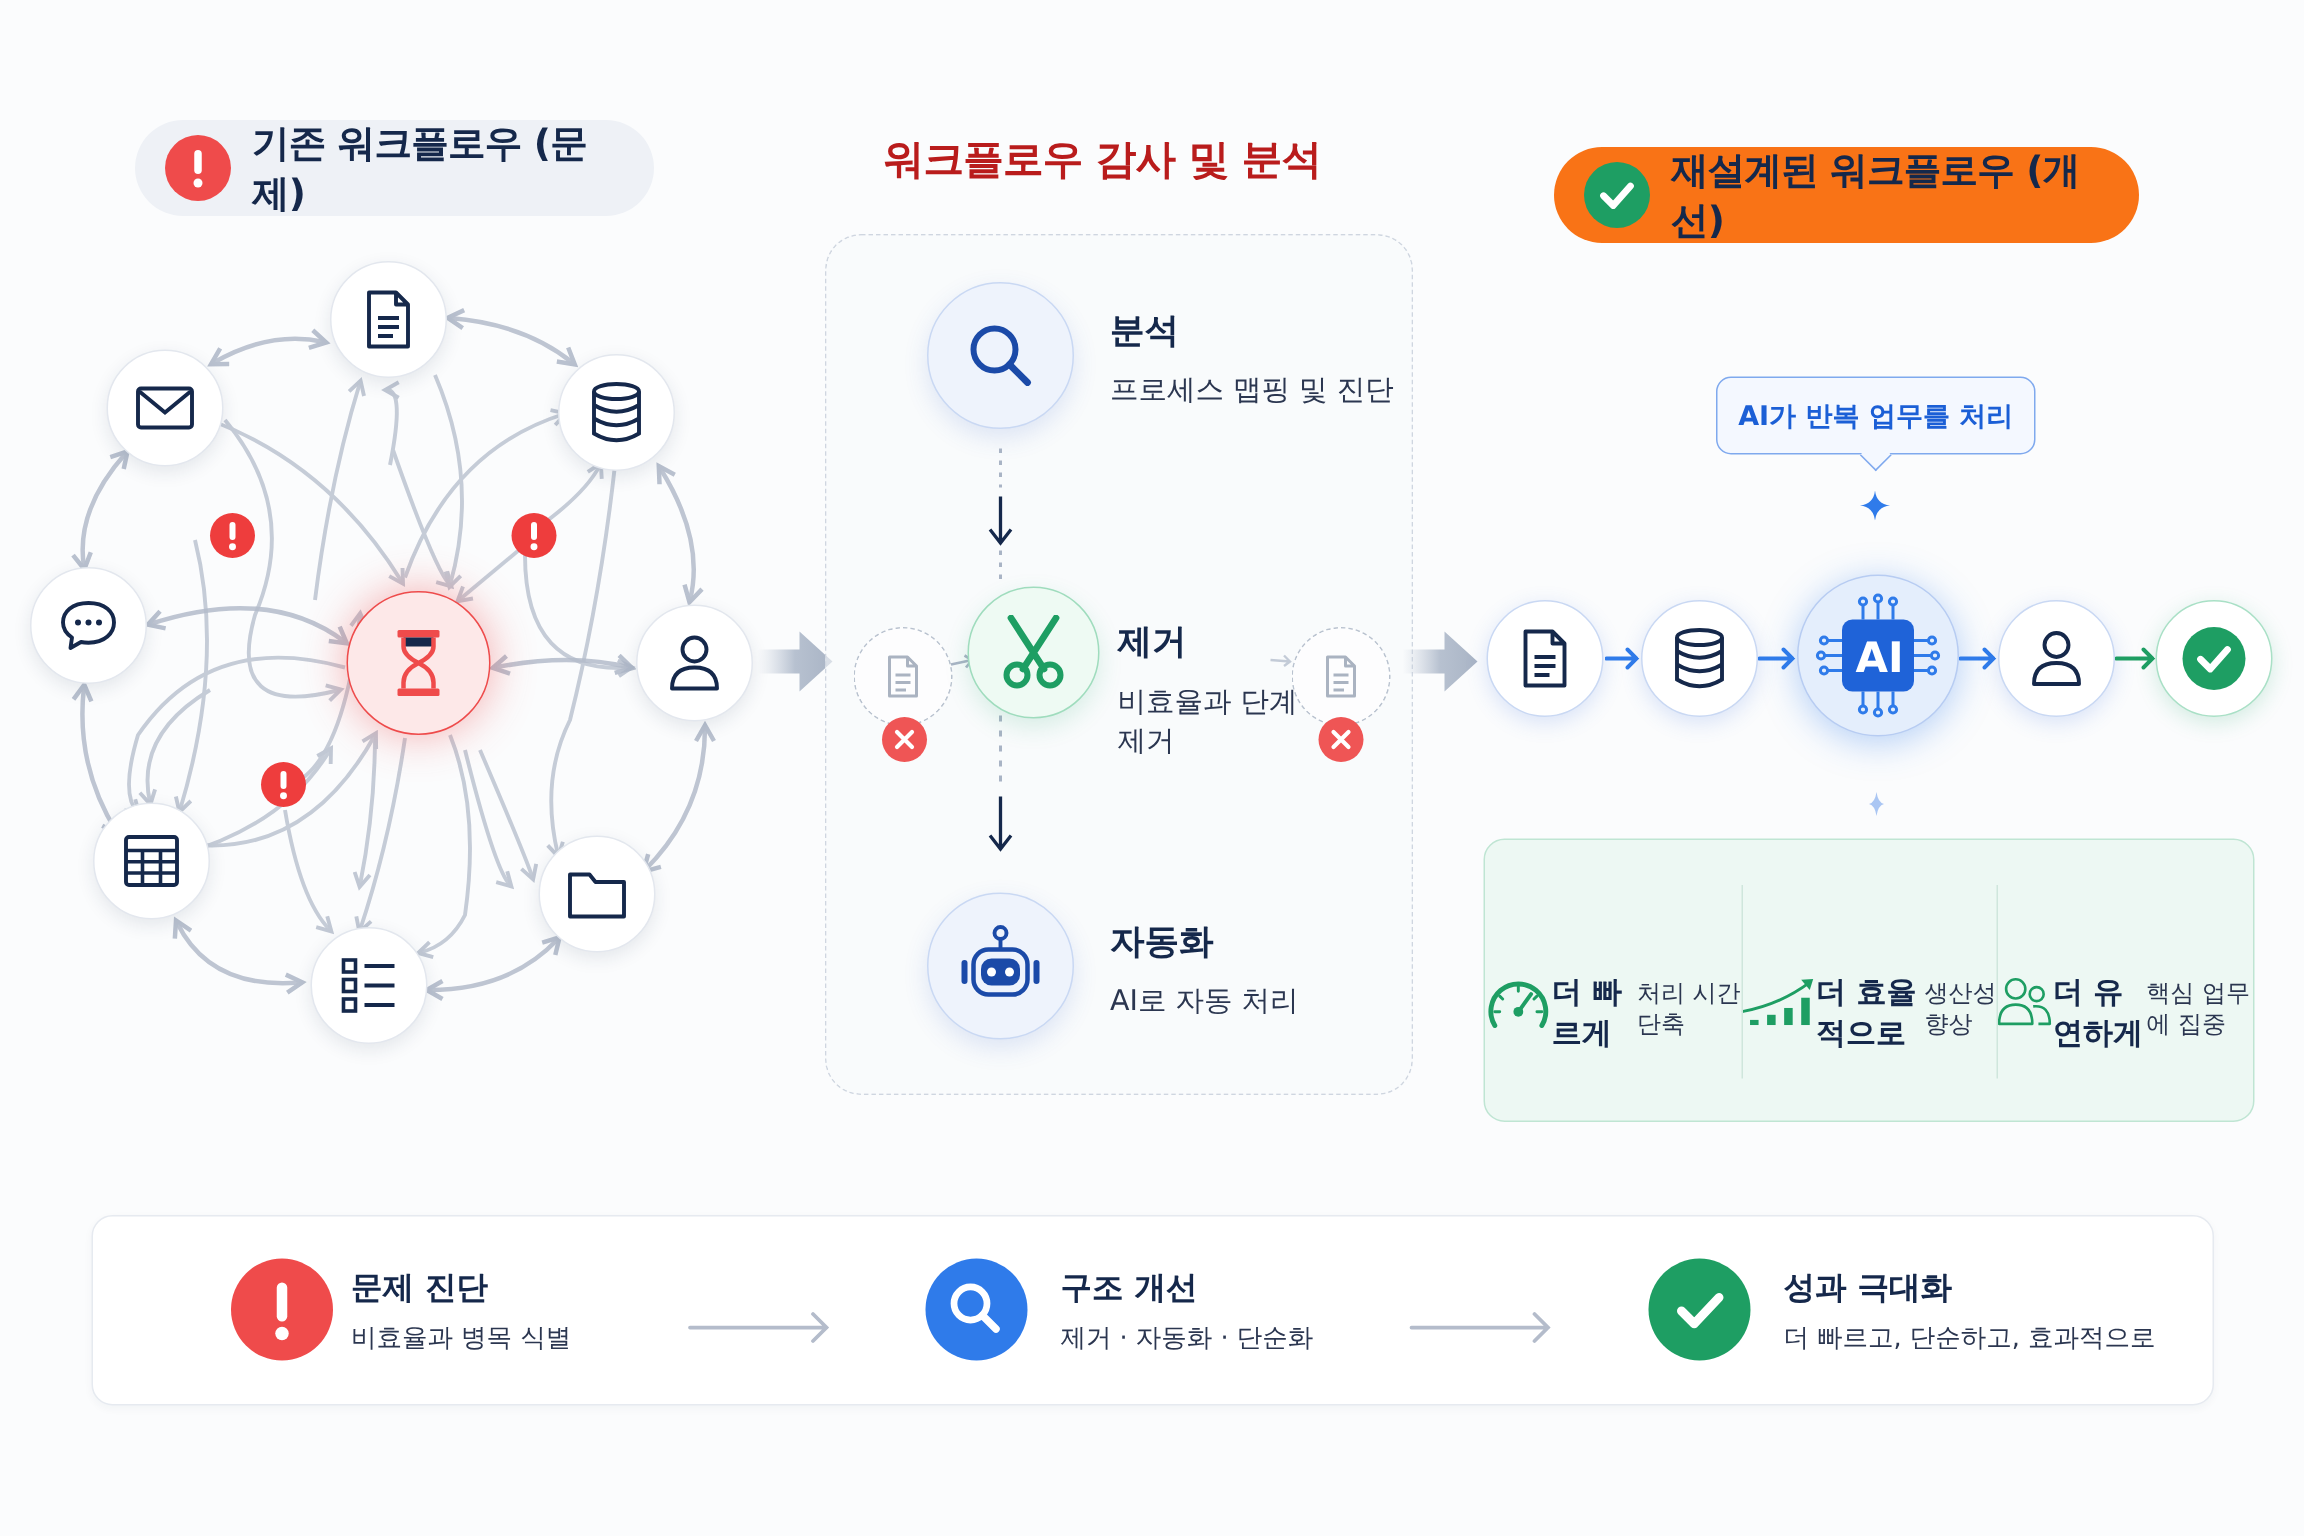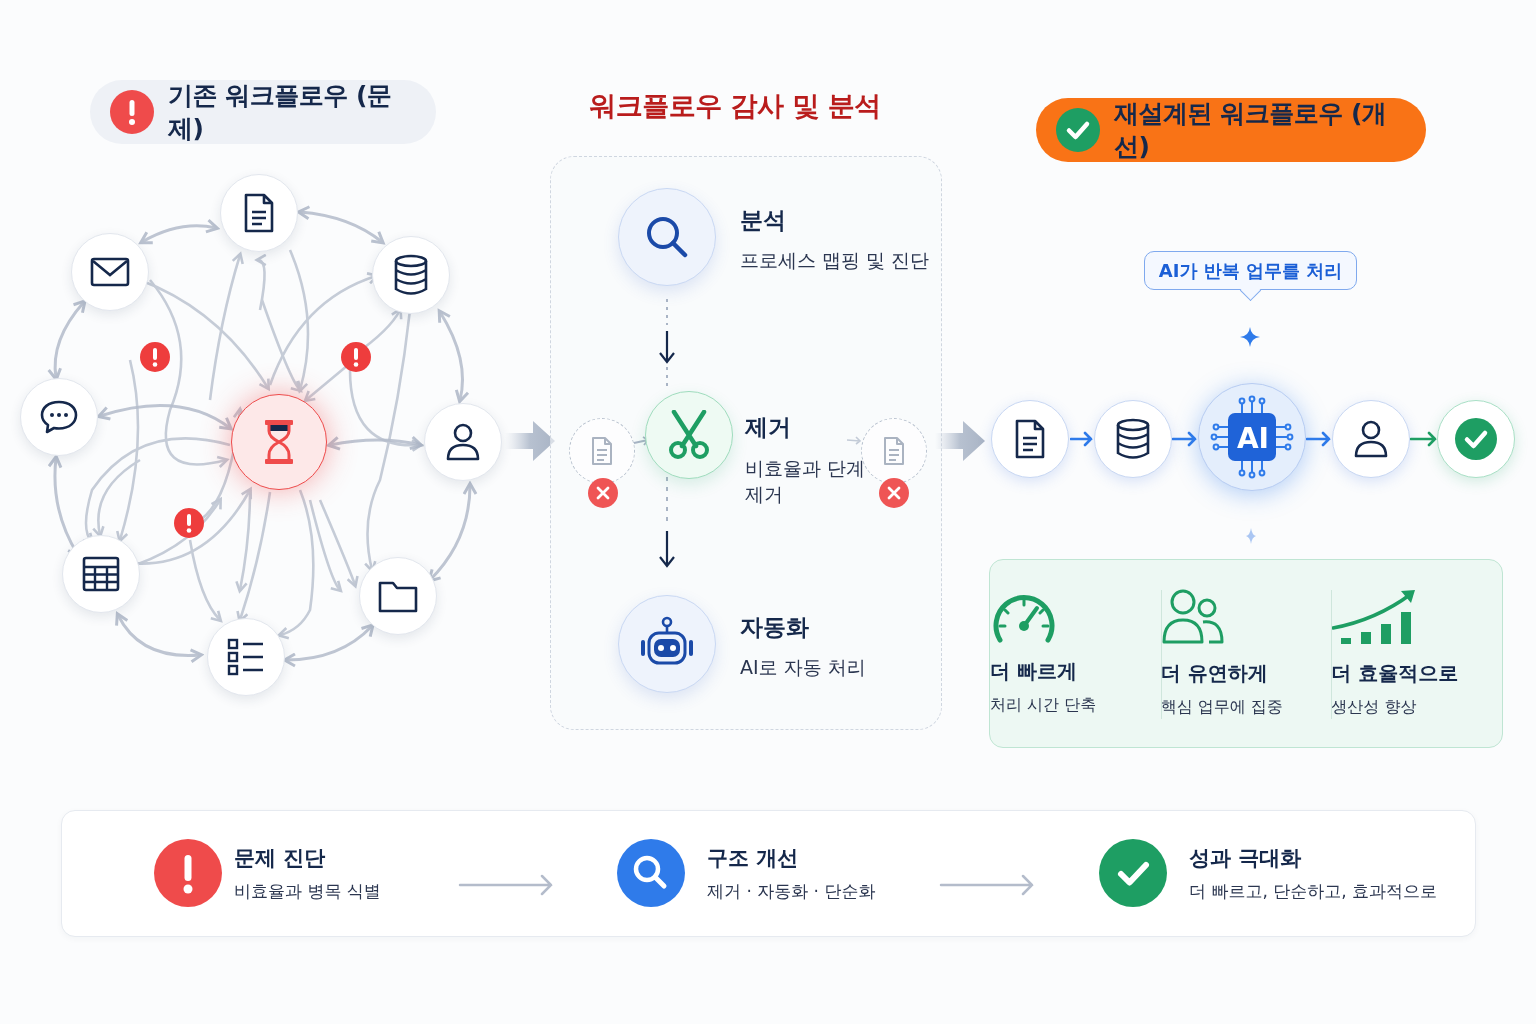--- a/index.html
+++ b/index.html
@@ -37,37 +37,37 @@
 
   
   .audit-box {
     left: 550px; top: 156px; width: 392px; height: 574px;
     border: 1.5px dashed #cfd6e0; border-radius: 24px; background: rgba(248,250,252,0.6);
   }
   .step-title { font-size: 23px; font-weight: bold; color: #15284b; }
   .step-desc { font-size: 19px; color: #2b3650; line-height: 1.35; }
 
   .callout {
-    left: 1144px; top: 251px; width: 213px; height: 39px;
+    left: 1144px; top: 251px; width: 213px; height: 52px;
     border: 1.5px solid #7fa9ee; border-radius: 10px; background: #f4f8ff;
     font-size: 18px; font-weight: bold; color: #1b5fd6;
     display: flex; align-items: center; justify-content: center;
   }
   .callout:after {
     content: ""; position: absolute; left: 98px; bottom: -9px; width: 14px; height: 14px;
     background: #f4f8ff; border-right: 1.5px solid #7fa9ee; border-bottom: 1.5px solid #7fa9ee;
     transform: rotate(45deg);
   }
 
   .benefits {
     left: 989px; top: 559px; width: 514px; height: 189px;
     background: #edf8f3; border: 1.5px solid #bfe5d3; border-radius: 14px;
     display: flex;
   }
-  .benefit { flex: 1; display: flex; flex-direction: column; padding-top: 28px; position: relative; }
+  .benefit { flex: 1; display: flex; flex-direction: row; align-items: center; padding-top: 28px; position: relative; }
   .benefit + .benefit:before {
     content: ""; position: absolute; left: 0; top: 30px; bottom: 28px; width: 1px; background: #cfe6dc;
   }
   .benefit-title { font-size: 20px; font-weight: bold; color: #15284b; margin-top: 14px; }
   .benefit-desc { font-size: 16px; color: #2b3650; margin-top: 10px; }
 
   .summary {
     left: 61px; top: 810px; width: 1415px; height: 127px;
     background: #fff; border: 1.5px solid #e6eaf0; border-radius: 14px;
     box-shadow: 0 2px 6px rgba(30,45,80,0.04);
@@ -396,41 +396,41 @@
     <svg width="68" height="56" viewBox="0 0 68 56">
       <path d="M10 52 A28 28 0 1 1 58 52" fill="none" stroke="#1e9e63" stroke-width="5" stroke-linecap="round"></path>
       <path d="M34 12 V17 M15 22 L18 25 M53 22 L50 25 M10 38 H15 M58 38 H53" stroke="#1e9e63" stroke-width="3" stroke-linecap="round"></path>
       <path d="M34 38 L47 20" stroke="#1e9e63" stroke-width="4" stroke-linecap="round"></path>
       <circle cx="34" cy="38" r="5" fill="#1e9e63"></circle>
     </svg>
     <div class="benefit-title">더 빠르게</div>
     <div class="benefit-desc">처리 시간 단축</div>
   </div>
   <div class="benefit">
-    <svg width="64" height="58" viewBox="0 0 64 58">
-      <circle cx="22" cy="14" r="11" fill="none" stroke="#1e9e63" stroke-width="3"></circle>
-      <path d="M3 54 Q3 32 22 32 Q41 32 41 54 Z" fill="none" stroke="#1e9e63" stroke-width="3" stroke-linejoin="round"></path>
-      <circle cx="46" cy="20" r="8" fill="none" stroke="#1e9e63" stroke-width="3"></circle>
-      <path d="M42 34 Q61 32 61 54 H48" fill="none" stroke="#1e9e63" stroke-width="3" stroke-linejoin="round"></path>
-    </svg>
-    <div class="benefit-title">더 유연하게</div>
-    <div class="benefit-desc">핵심 업무에 집중</div>
-  </div>
-  <div class="benefit">
     <svg width="88" height="58" viewBox="0 0 88 58">
       <path d="M2 40 Q45 32 80 6" stroke="#1e9e63" stroke-width="3.5" fill="none" stroke-linecap="round"></path>
       <path d="M70 3 L84 2 L80 15" fill="#1e9e63"></path>
       <rect x="10" y="50" width="10" height="6" fill="#1e9e63"></rect>
       <rect x="30" y="44" width="10" height="12" fill="#1e9e63"></rect>
       <rect x="50" y="36" width="10" height="20" fill="#1e9e63"></rect>
       <rect x="70" y="24" width="10" height="32" fill="#1e9e63"></rect>
     </svg>
     <div class="benefit-title">더 효율적으로</div>
     <div class="benefit-desc">생산성 향상</div>
   </div>
+  <div class="benefit">
+    <svg width="64" height="58" viewBox="0 0 64 58">
+      <circle cx="22" cy="14" r="11" fill="none" stroke="#1e9e63" stroke-width="3"></circle>
+      <path d="M3 54 Q3 32 22 32 Q41 32 41 54 Z" fill="none" stroke="#1e9e63" stroke-width="3" stroke-linejoin="round"></path>
+      <circle cx="46" cy="20" r="8" fill="none" stroke="#1e9e63" stroke-width="3"></circle>
+      <path d="M42 34 Q61 32 61 54 H48" fill="none" stroke="#1e9e63" stroke-width="3" stroke-linejoin="round"></path>
+    </svg>
+    <div class="benefit-title">더 유연하게</div>
+    <div class="benefit-desc">핵심 업무에 집중</div>
+  </div>
 </div>
 
 <div class="abs summary">
   <div class="sum-item" style="left:92px;gap:12px;">
     <div class="sum-icon" style="background:#ef4b4b;">
       <svg width="68" height="68" viewBox="0 0 68 68">
           <rect x="30.5" y="16" width="7" height="26" rx="3.5" fill="#fff"></rect>
           <circle cx="34" cy="50" r="4.5" fill="#fff"></circle>
         </svg>
     </div>

